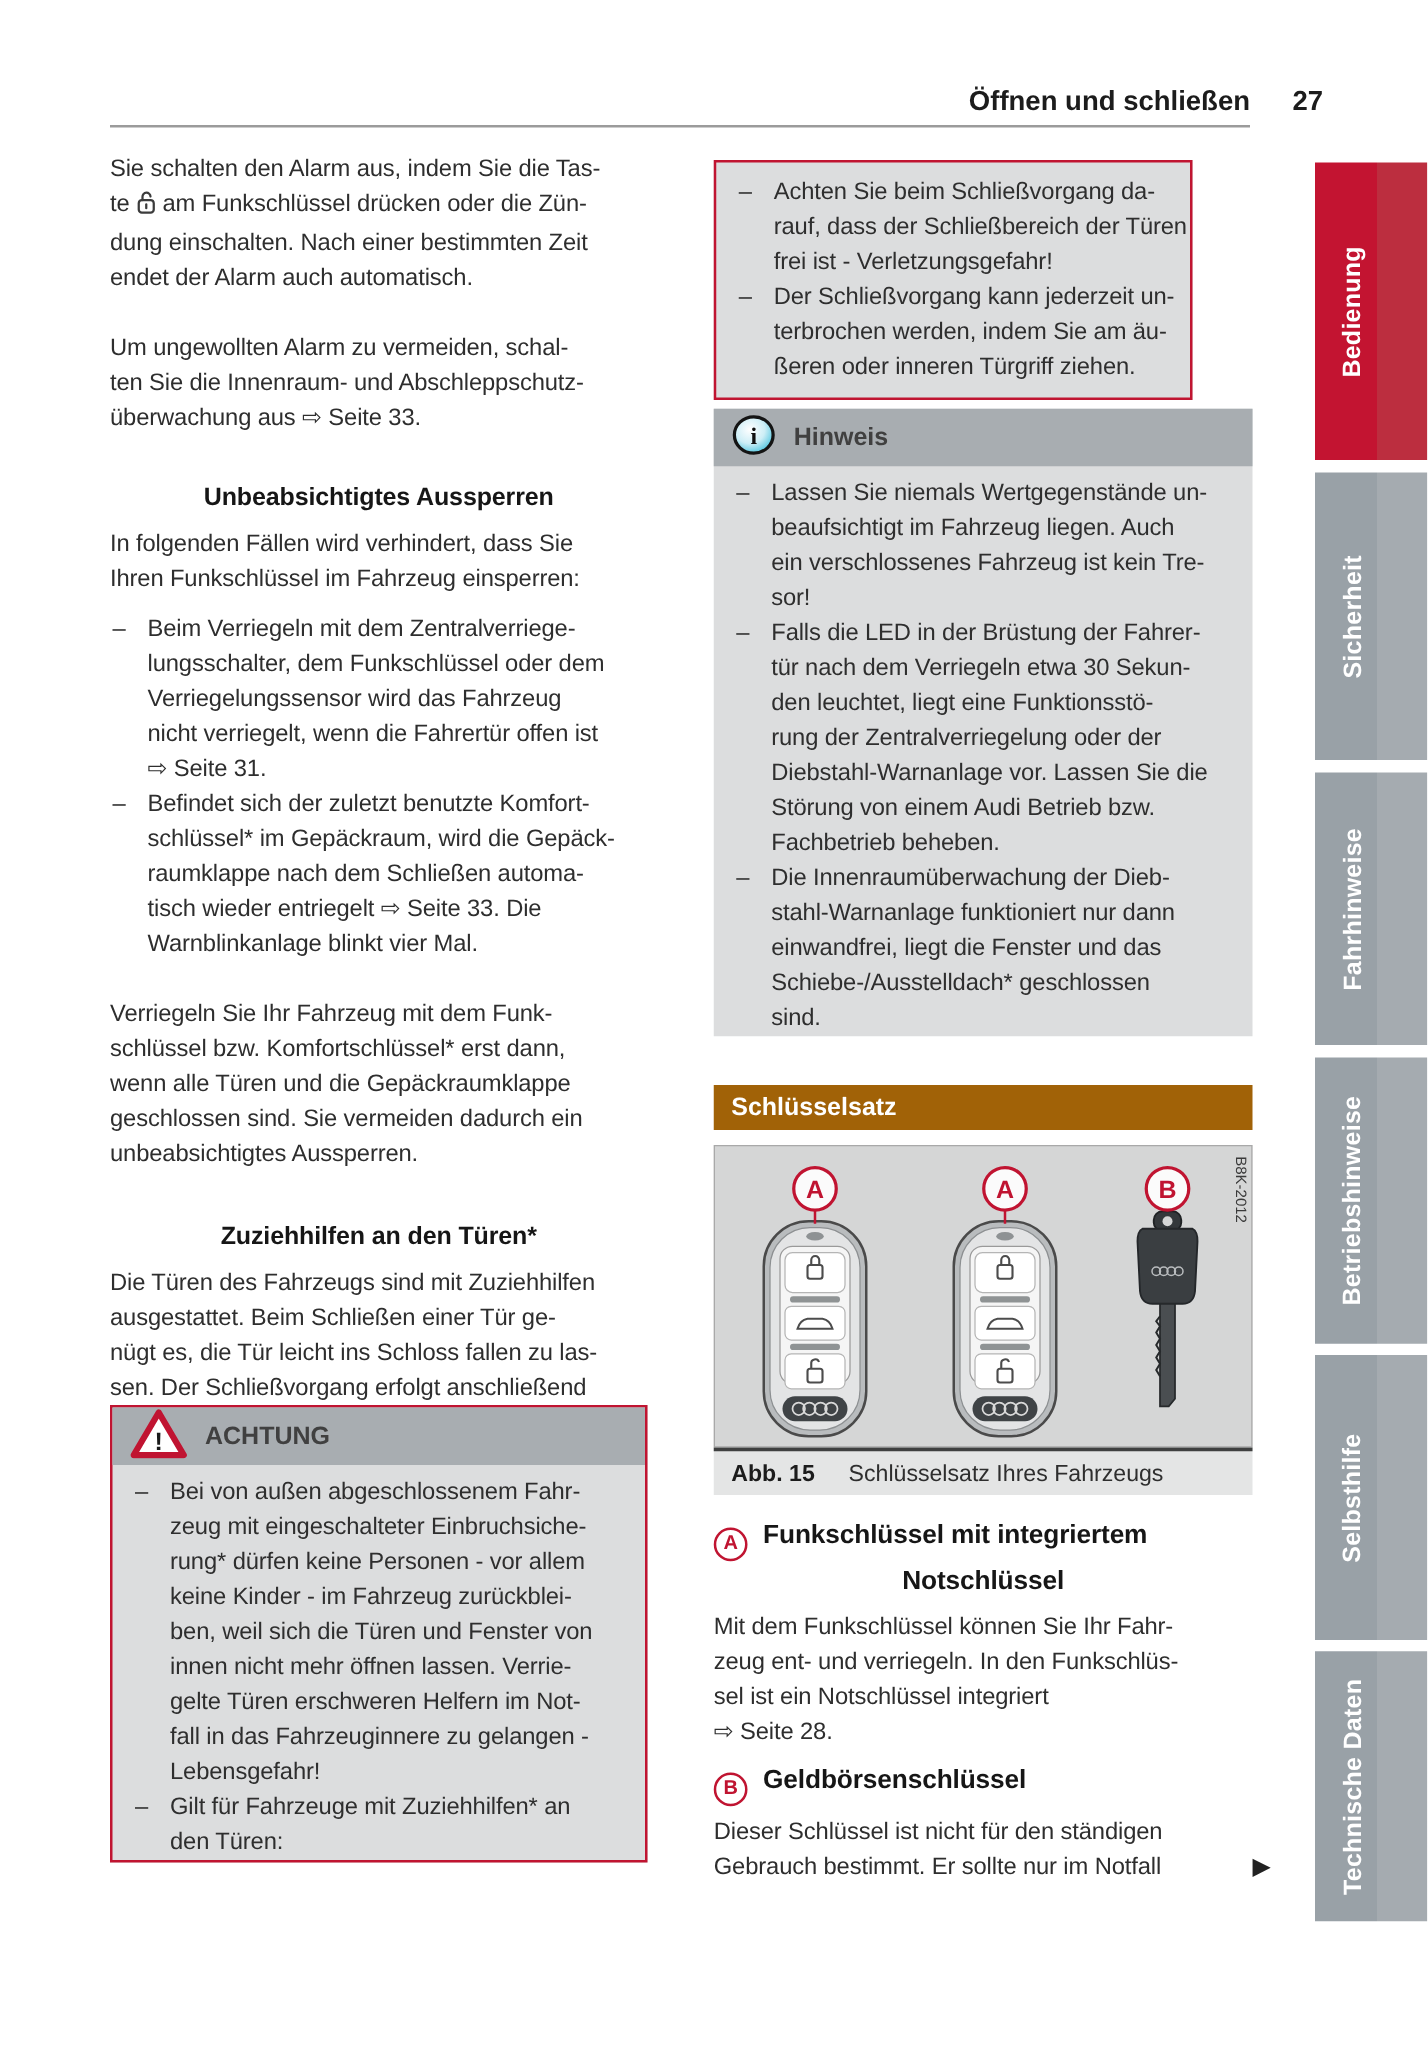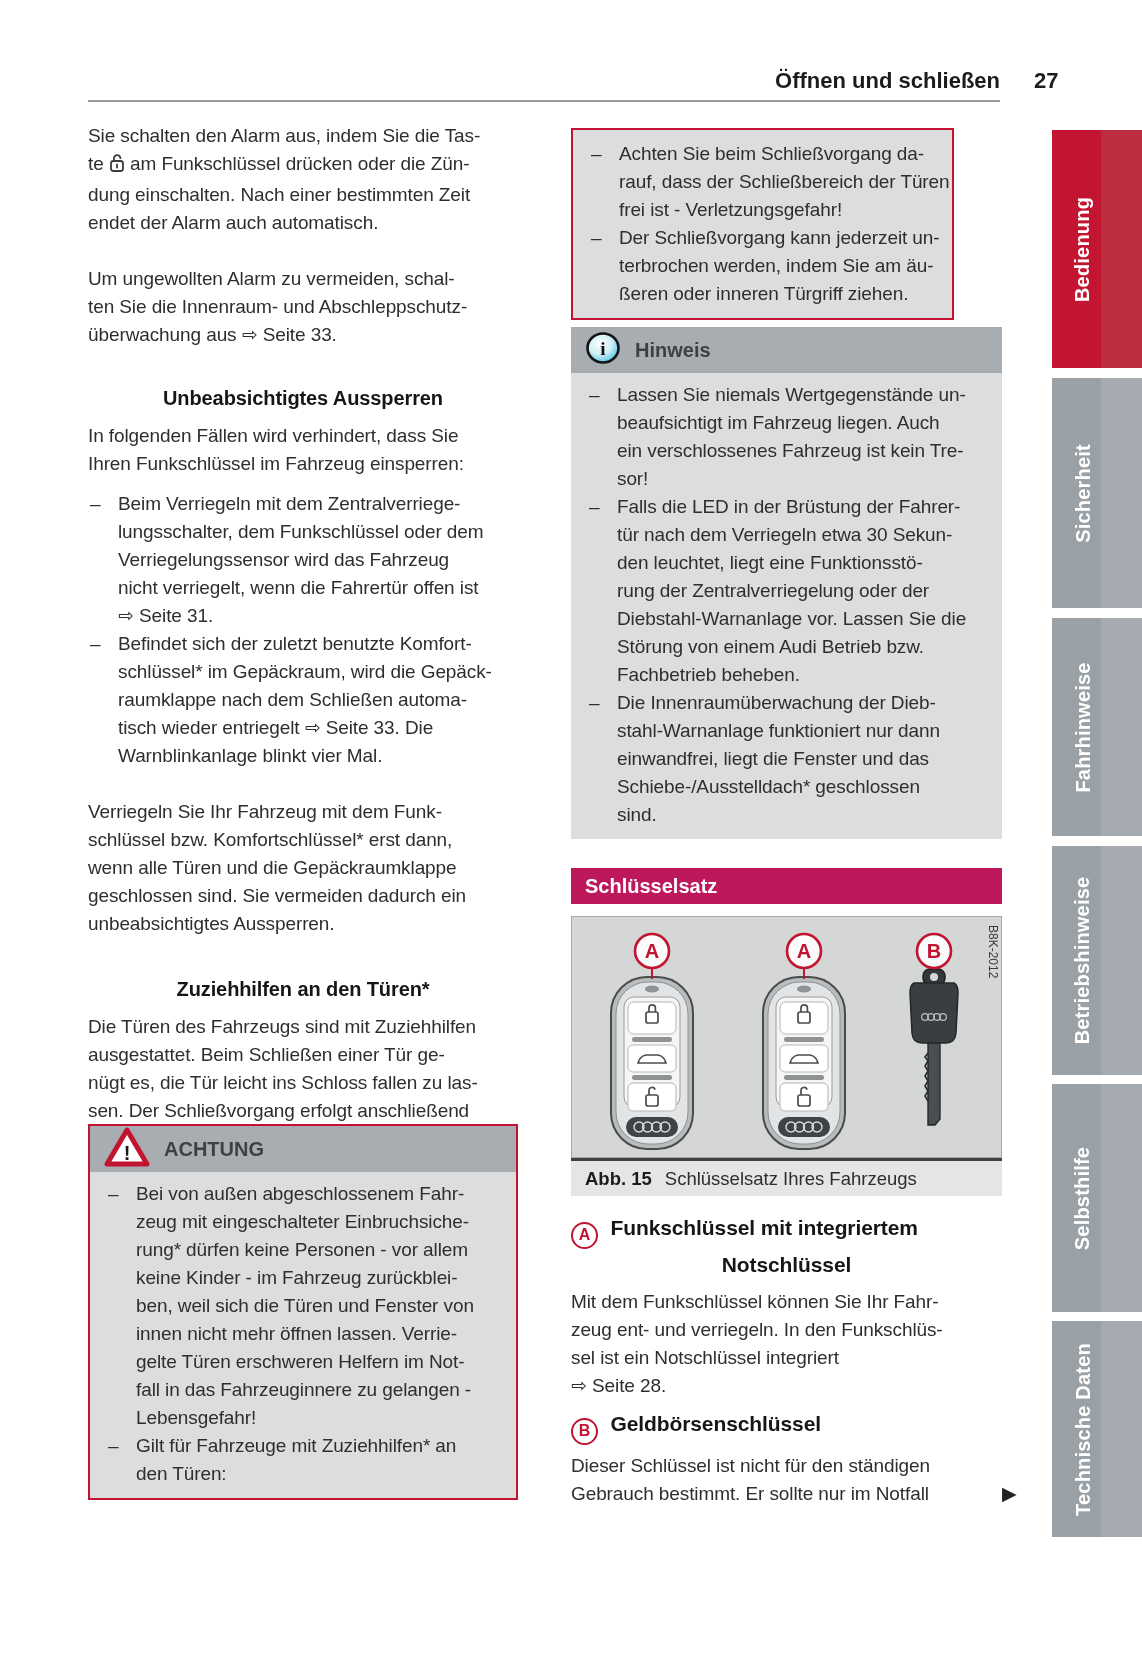--- a/index.html
+++ b/index.html
@@ -14,28 +14,28 @@
   
   .h-bold{font-weight:bold;font-size:20px;color:#161616;letter-spacing:-0.1px;text-align:center;}
   
   .li{position:relative;padding-left:30px;white-space:pre;font-size:19px;line-height:28px;letter-spacing:-0.1px;}
   .li::before{content:"–";position:absolute;left:2px;top:0;}
   
   .redbox{position:absolute;background:#dcddde;border:2px solid #c01431;padding:10px 12px 10px 16px;box-sizing:border-box;}
   .graybox{position:absolute;background:#dcddde;box-sizing:border-box;}
   .boxhead{display:flex;align-items:center;gap:14px;background:#a8adb1;padding:0 14px;box-sizing:border-box;}
   .boxhead .ttl{font-weight:bold;font-size:20px;color:#404040;}
-  .boxbody{padding:8px 10px 10px 16px;border-radius:29px;}
-  
-  .secbar{position:absolute;background:#be185d;color:#ffffff;font-weight:bold;font-size:20px;
+  .boxbody{padding:8px 10px 0 16px;border-radius:29px;}
+  
+  .secbar{position:absolute;background:#a16207;color:#ffffff;font-weight:bold;font-size:20px;
           display:flex;align-items:center;padding:0 14px;box-sizing:border-box;}
   
   .figimg{position:absolute;background:#d5d6d6;border:1px solid #a9a9a9;box-sizing:border-box;}
   .figcap{position:absolute;background:#e4e5e5;border-top:3px solid #3f4040;box-sizing:border-box;
-          display:flex;align-items:center;gap:13px;padding:0 14px;}
+          display:flex;align-items:center;gap:27px;padding:0 14px;}
   .figcap .b{font-weight:bold;font-size:18.5px;color:#1c1c1c;}
   .figcap .r{font-size:18.5px;color:#2e2e2e;}
   
   .marker{display:inline-flex;align-items:center;justify-content:center;width:27px;height:27px;border:2.5px solid #c01431;
           border-radius:50%;color:#c01431;font-weight:bold;font-size:16px;box-sizing:border-box;vertical-align:-5px;}
   
   .tab{position:absolute;left:1052px;width:90px;display:flex;align-items:center;justify-content:center;}
   .tab .lbl{transform:rotate(-90deg) translateY(-14px);transform-origin:center;white-space:nowrap;
             color:#ffffff;font-weight:bold;font-size:20px;letter-spacing:0.2px;}
   .tab.gray{background:linear-gradient(to right,#99a1a7 0 55%,#a5abb0 55%);}

